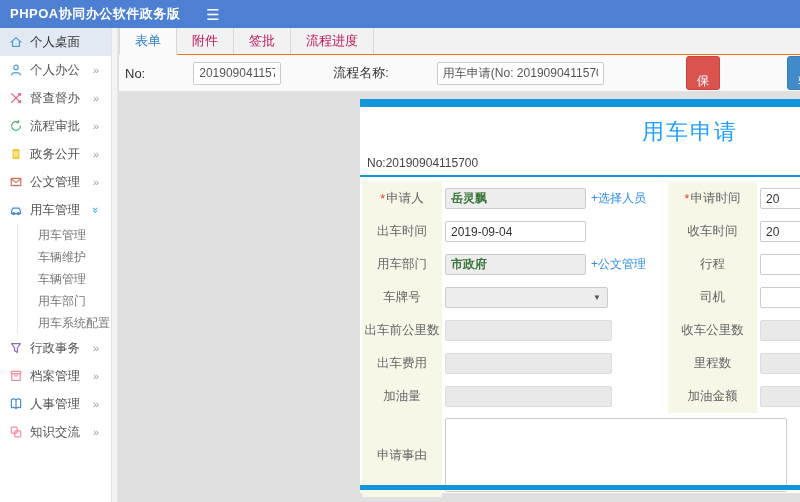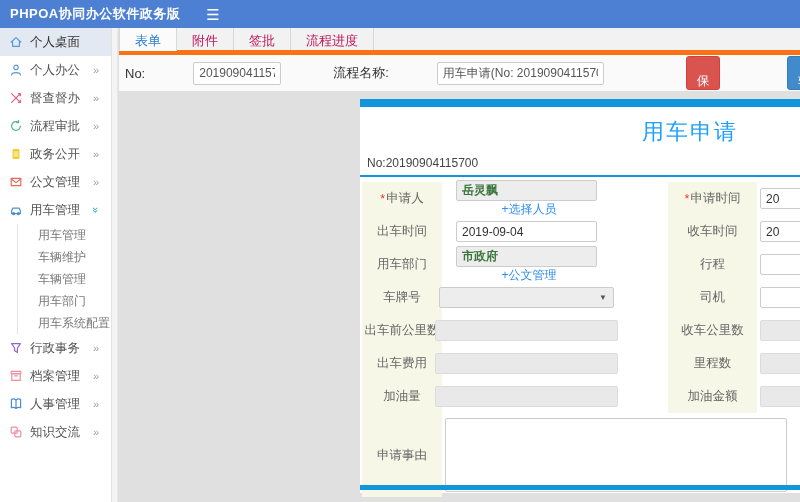--- a/index.html
+++ b/index.html
@@ -24,21 +24,21 @@
   .side-item .lb { flex:1; white-space:nowrap; overflow:hidden; }
   .side-item .chev { color:#9aa0a6; font-size:11px; }
   .side-item .chev.open { color:#2aa1c0; display:inline-block; transform:rotate(90deg); }
   .sub-list { margin-left:17px; border-left:1px solid #e5e5e5; }
   .sub-item { height:22px; line-height:22px; font-size:12px; color:#777;
     padding-left:20px; cursor:pointer; white-space:nowrap; }
 
   
   .main { position:absolute; left:119px; top:28px; width:681px; height:474px;
     display:flex; flex-direction:column; }
-  .tabbar { height:27px; background:#f2f2f2; border-bottom:5px solid #f97316;
+  .tabbar { height:27px; background:#f2f2f2; border-bottom:1px solid #f97316;
     display:flex; flex:0 0 27px; }
   .tab { padding:0 15px; line-height:26px; font-size:13px; color:#be185d;
     border-right:1px solid #d8d8d8; cursor:pointer; background:#f2f2f2; }
   .tab:first-child { border-left:1px solid #d8d8d8; }
   .tab.active { background:#fbfbfb; color:#2a7fd1; border-bottom:1px solid #fbfbfb; margin-bottom:-1px; }
 
   .headrow { height:36px; flex:0 0 36px; background:#fafafa; display:flex;
     align-items:center; font-size:13px; color:#333; padding-left:6px;gap:44px; }
   .headrow label { margin-right:4px; white-space:nowrap; }
   .hd-input { height:23px; border:1px solid #ccc; border-radius:2px; font-size:12px;
@@ -65,21 +65,21 @@
     background:#1296db; }
 
   .form-table { margin-top:5px; }
   .frow { display:flex; align-items:center; height:33px; }
   .frow.tall { height:84px; }
   .lblcell { background:#f7f7e8; height:100%; display:flex; align-items:center;
     justify-content:center; font-size:12.5px; color:#666; white-space:nowrap; }
   .lbl-l { width:80px; margin-left:2px; }
   .lbl-r { width:89px; }
   .valcell { display:flex; align-items:center; padding-left:3px; }
-  .val-l { width:166px;flex-direction:column; }
+  .val-l { width:166px; }
   .spacer { width:60px; }
   .val-r { flex:1; }
   .req { color:#e53935; margin-right:1px; }
 
   .f-input { height:21px; border:1px solid #ccc; border-radius:2px; background:#fff;
     font-size:12px; color:#333; padding:0 5px; font-family:inherit; }
   .f-input.ro { background:#ededed; color:#3c763d; font-weight:bold; }
   .f-input.dis { background:#e9e9e9; border-color:#dcdcdc; }
   .w-std { width:141px; }
   .w-wide { width:183px; }

